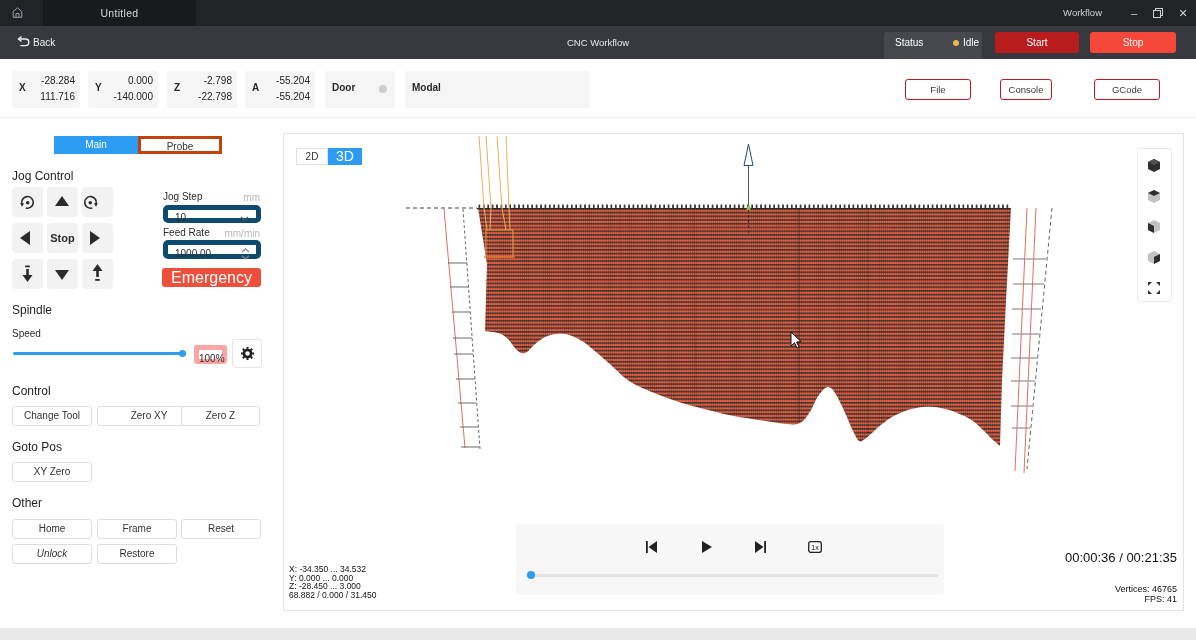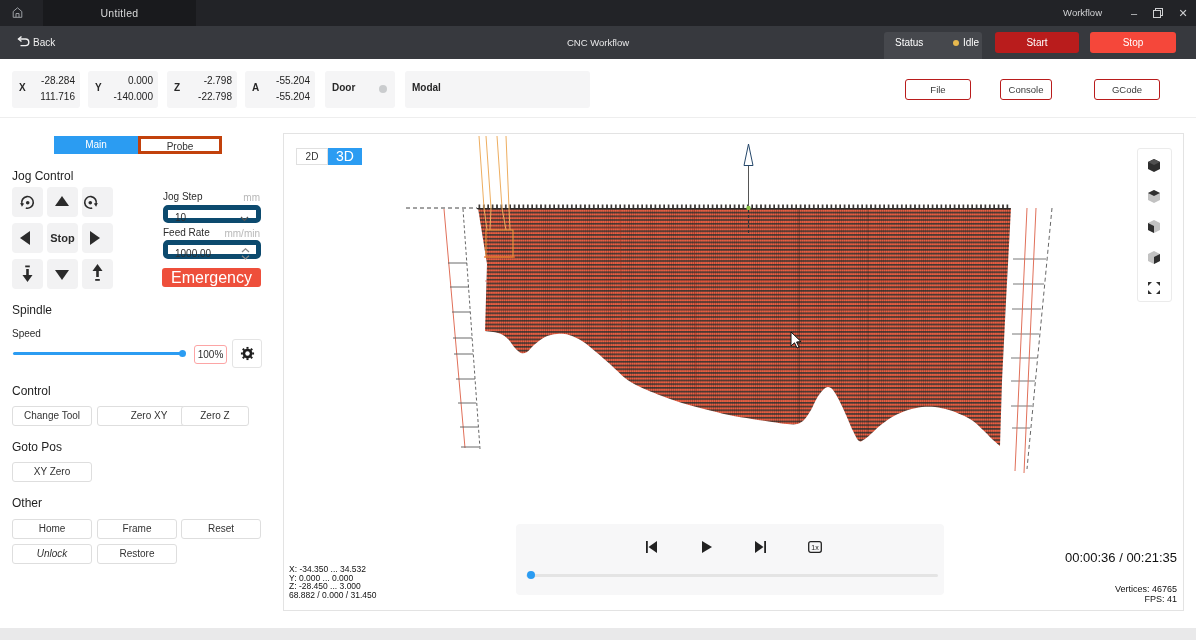--- a/index.html
+++ b/index.html
@@ -171,21 +171,21 @@
   <svg width="9" height="5" viewBox="0 0 9 5" style="position:absolute;right:6px;top:10px;" fill="none" stroke="#888" stroke-width="1.2">
       <path d="M1 0.8 L4.5 4 L8 0.8"></path>
     </svg>
 </div>
 <div id="emstop">Emergency Stop</div>
 
 <div class="seclabel" style="top:303px;">Spindle</div>
 <div class="smalllabel" style="left:12px;top:328px;">Speed</div>
 <div class="abs" style="left:13px;top:352px;width:170px;height:3px;background:#2b9cf2;border-radius:2px;"></div>
 <div class="abs" style="left:179px;top:350px;width:7px;height:7px;border-radius:50%;background:#2b9cf2;"></div>
-<div class="abs" style="left:194px;top:345px;width:33px;height:19px;border:1px solid #fca5a5;border-radius:3px;
+<div class="abs" style="left:194px;top:345px;width:33px;height:19px;border:5px solid #fca5a5;border-radius:3px;
   font-size:10px;color:#2c2c2c;text-align:center;line-height:17px;">100%</div>
 <div class="abs" style="left:232px;top:339px;width:30px;height:29px;border:1px solid #e4e4e4;border-radius:3px;"></div>
 <svg class="abs" style="left:240px;top:346px;" width="15" height="15" viewBox="0 0 16 16">
   <g fill="#1d1d1d">
       <circle cx="8" cy="8" r="5.2"></circle>
   <g stroke="#1d1d1d" stroke-width="2.2">
   <path d="M8 1 L8 3"></path>
         <path d="M8 13 L8 15"></path>
         <path d="M1 8 L3 8"></path>
         <path d="M13 8 L15 8"></path>
@@ -194,21 +194,21 @@
         <path d="M13 3 L11.5 4.5"></path>
         <path d="M3 13 L4.5 11.5"></path>
       </g>
   <circle cx="8" cy="8" r="2.4" fill="#fff"></circle>
     </g>
 </svg>
 
 <div class="seclabel" style="top:384px;">Control</div>
 <div class="pbtn" style="left:12px;top:406px;width:80px;">Change Tool</div>
 <div class="pbtn" style="left:97px;top:406px;width:104px;">Zero XY</div>
-<div class="pbtn" style="left:181px;top:406px;width:68px;">Zero Z</div>
+<div class="pbtn" style="left:181px;top:406px;width:79px;">Zero Z</div>
 <div class="seclabel" style="top:440px;">Goto Pos</div>
 <div class="pbtn" style="left:12px;top:462px;width:80px;">XY Zero</div>
 <div class="seclabel" style="top:496px;">Other</div>
 <div class="pbtn" style="left:12px;top:519px;width:80px;">Home</div>
 <div class="pbtn" style="left:97px;top:519px;width:80px;">Frame</div>
 <div class="pbtn" style="left:181px;top:519px;width:80px;">Reset</div>
 <div class="pbtn" style="left:12px;top:544px;width:80px;font-style:italic;">Unlock</div>
 <div class="pbtn" style="left:97px;top:544px;width:80px;">Restore</div>
 
 <div id="viewport"></div>

